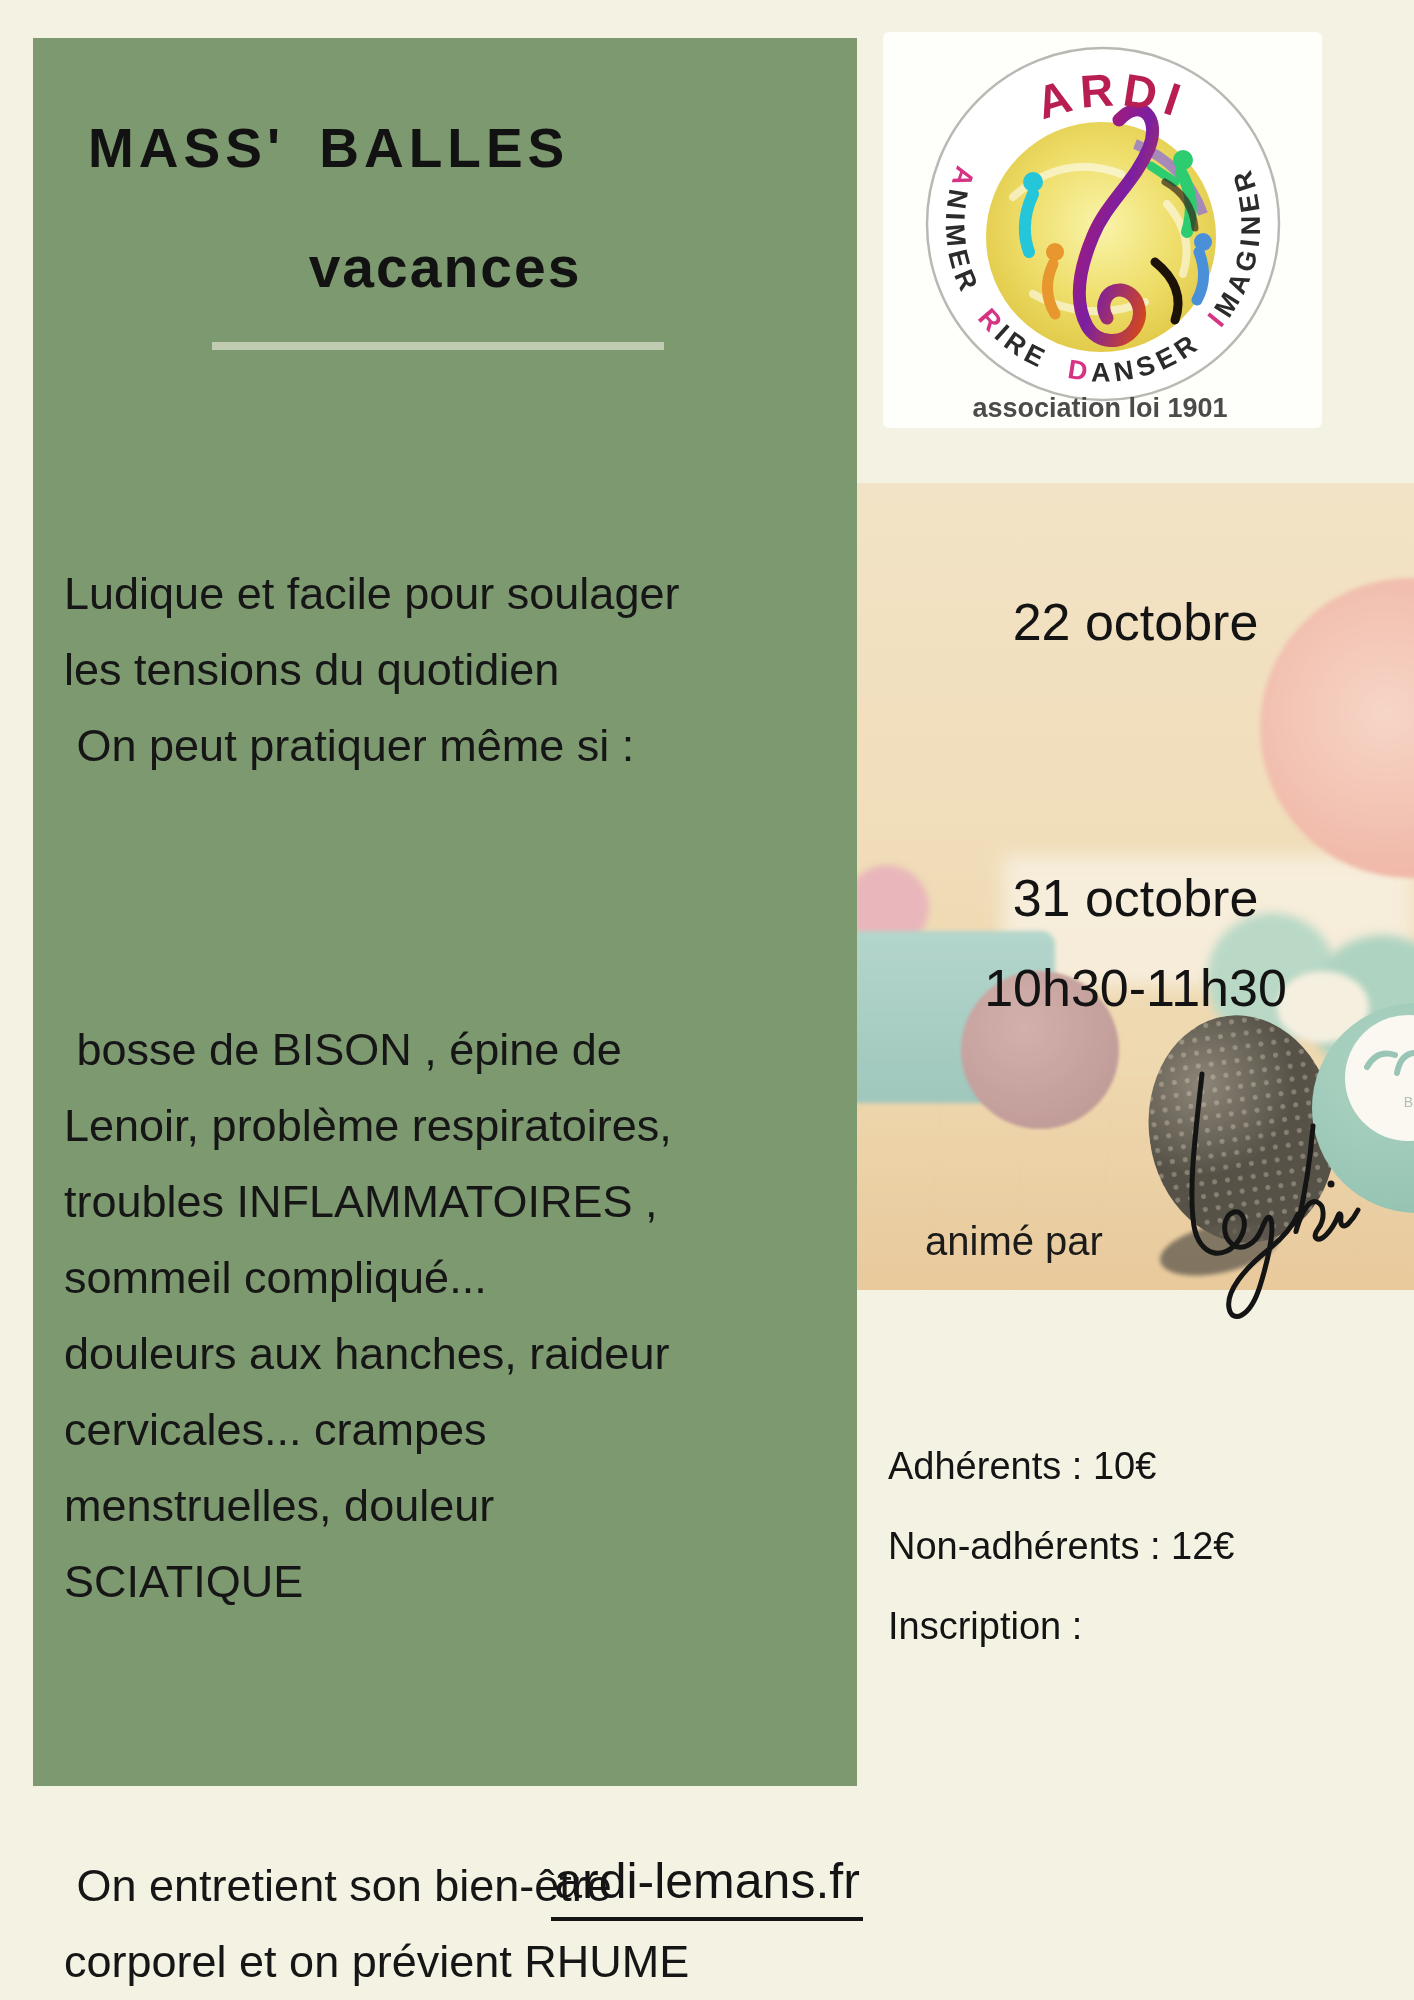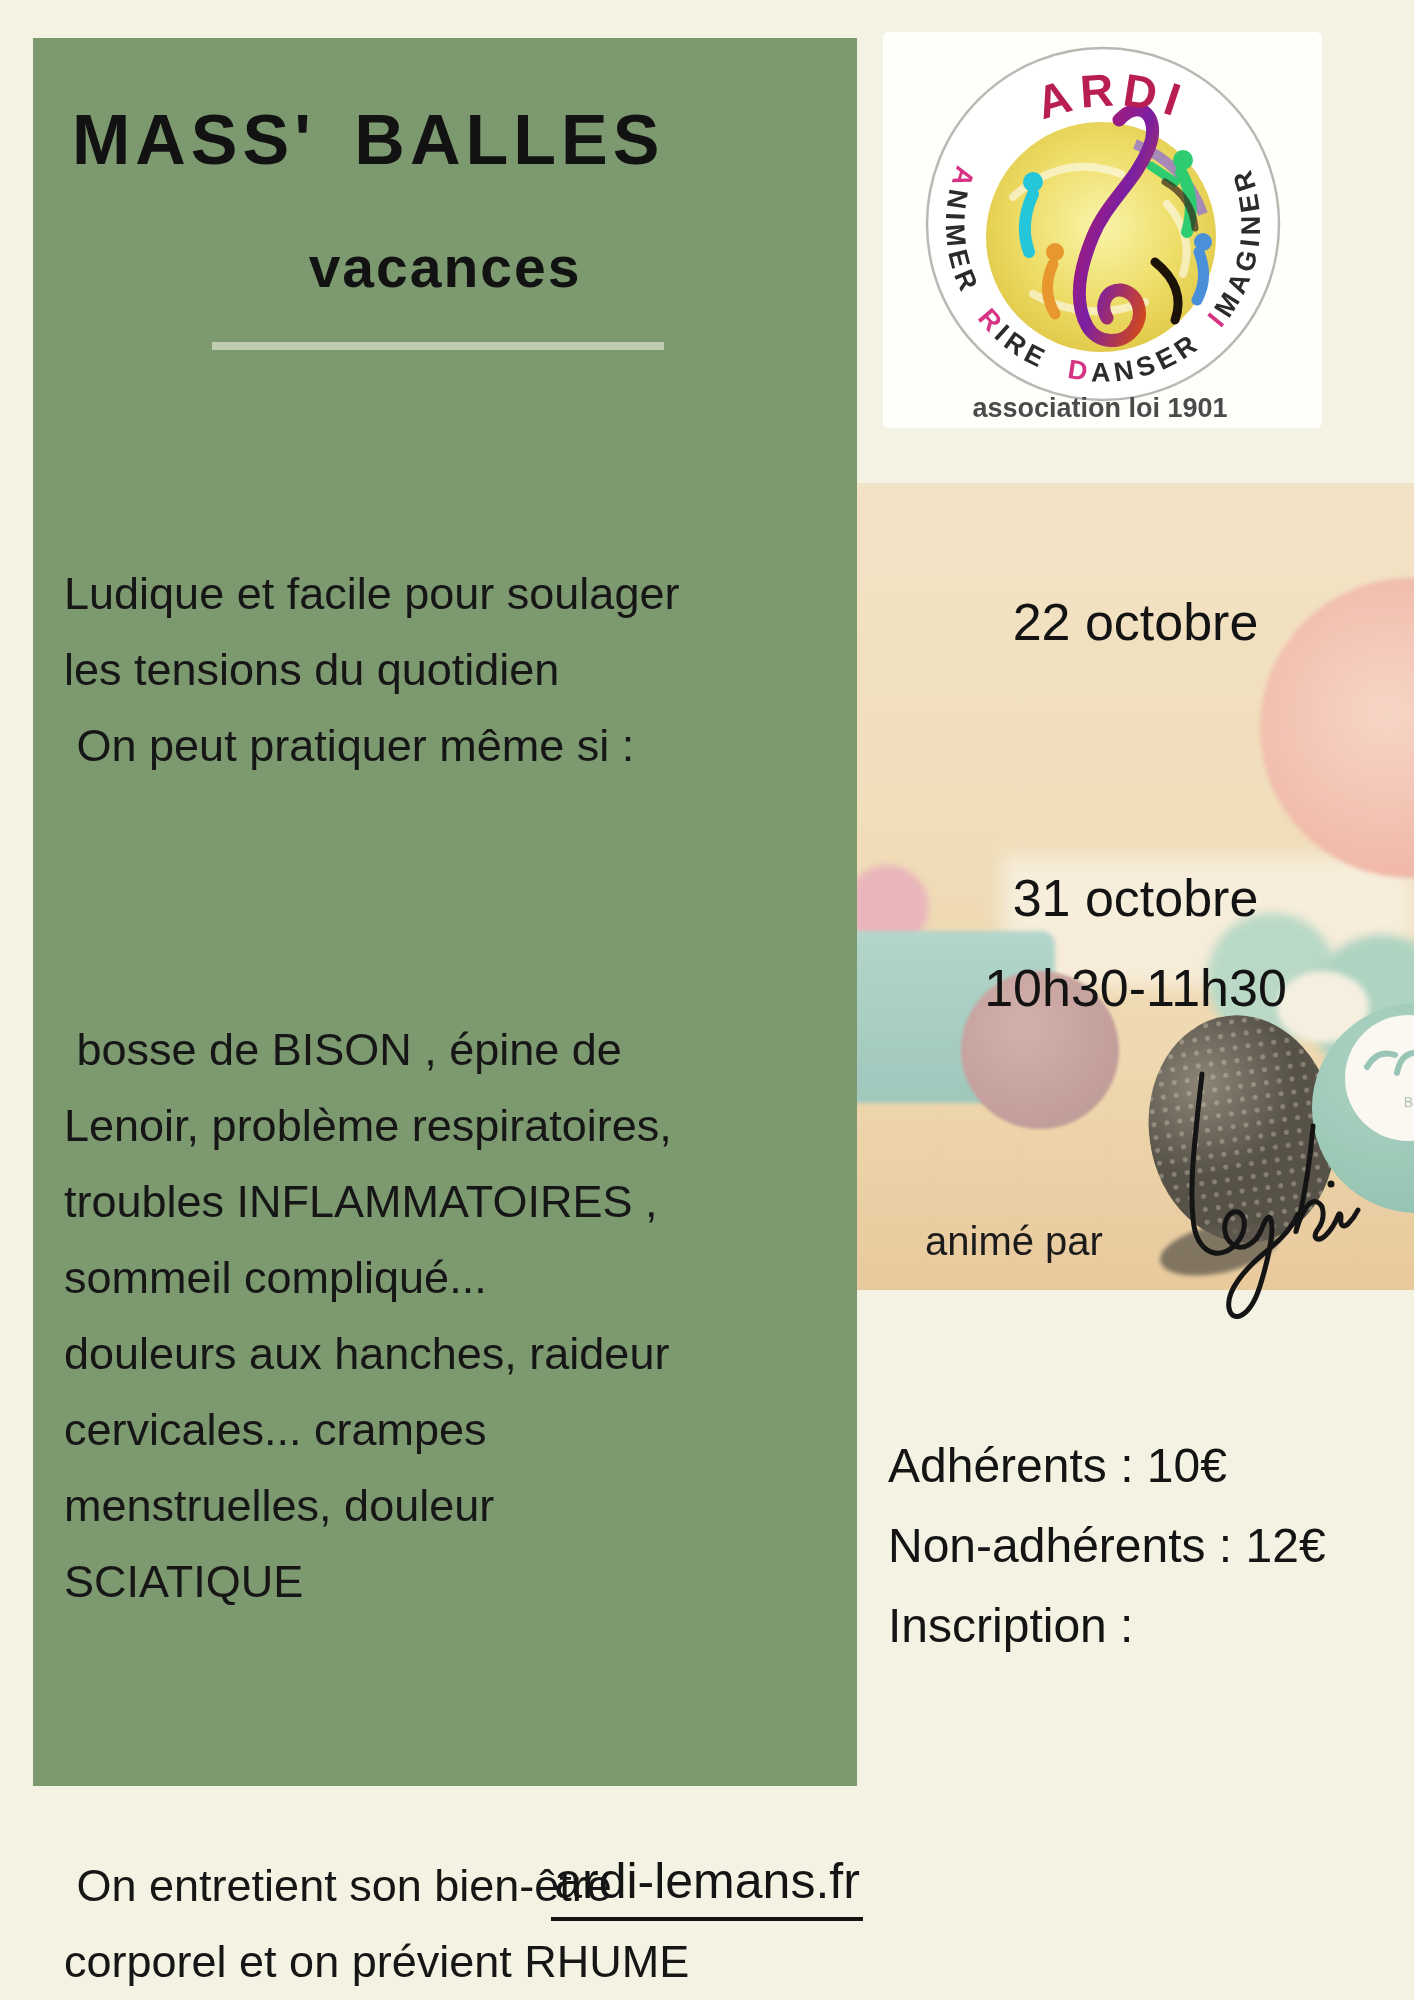--- a/index.html
+++ b/index.html
@@ -4,22 +4,22 @@
 <style>
   html,body { margin:0; padding:0; background:#dddcd2; }
   .canvas {
     position:relative; width:1414px; height:2000px; margin:0 auto;
     background:#f4f3e3; overflow:hidden;
     font-family:"Liberation Sans", sans-serif; color:#161616;
   }
   
   .green-panel { position:absolute; left:33px; top:38px; width:824px; height:1748px; background:#7d996f; }
   .title {
-    position:absolute; left:39px; top:62px; margin:0;
-    font-size:70px; font-weight:700; letter-spacing:5px; word-spacing:14px;
+    position:absolute; left:39px; top:62px; margin:16px;
+    font-size:55px; font-weight:700; letter-spacing:5px; word-spacing:14px;
     white-space:nowrap; color:#121212;
   }
   .subtitle {
     position:absolute; left:0; top:196px; width:100%;
     text-align:center; font-size:57px; font-weight:700; letter-spacing:2px; color:#121212;
   }
   .divider { position:absolute; left:179px; top:304px; width:452px; height:8px; background:#c0ccb1; }
   .body-text {
     position:absolute; left:31px; top:366px; width:775px;
     font-size:45px; line-height:76px; white-space:pre-wrap; color:#161616;
@@ -60,21 +60,21 @@
   .ph-ballogo   { left:488px; top:532px; width:126px; height:126px; border-radius:50%; background:#fcfdfa; }
   .ph-ballogo svg { position:absolute; left:0; top:0; }
   .ph-wash    { left:0; top:0; width:557px; height:807px; background:rgba(244,228,198,0.20); }
   .session { position:absolute; left:0; width:100%; text-align:center; font-size:52px; line-height:90px; color:#131313; }
   .session-1 { top:94px; }
   .session-2 { top:370px; }
   .anime { position:absolute; left:68px; top:736px; font-size:40px; color:#1b1b1b; }
   
   .sig { position:absolute; left:1150px; top:1068px; }
   
-  .prices { position:absolute; left:888px; top:1426px; font-size:48px; line-height:80px; color:#141414; }
+  .prices { position:absolute; left:888px; top:1426px; font-size:38px; line-height:80px; color:#141414; }
   
   .web-wrap { position:absolute; left:0; top:1852px; width:100%; text-align:center; }
   .website { display:inline-block; font-size:50px; color:#141414; text-decoration:none;
              border-bottom:4px solid #141414; padding:0 3px 7px; cursor:pointer; }
 </style>
 </head>
 <body>
 
 <div class="canvas">
 

